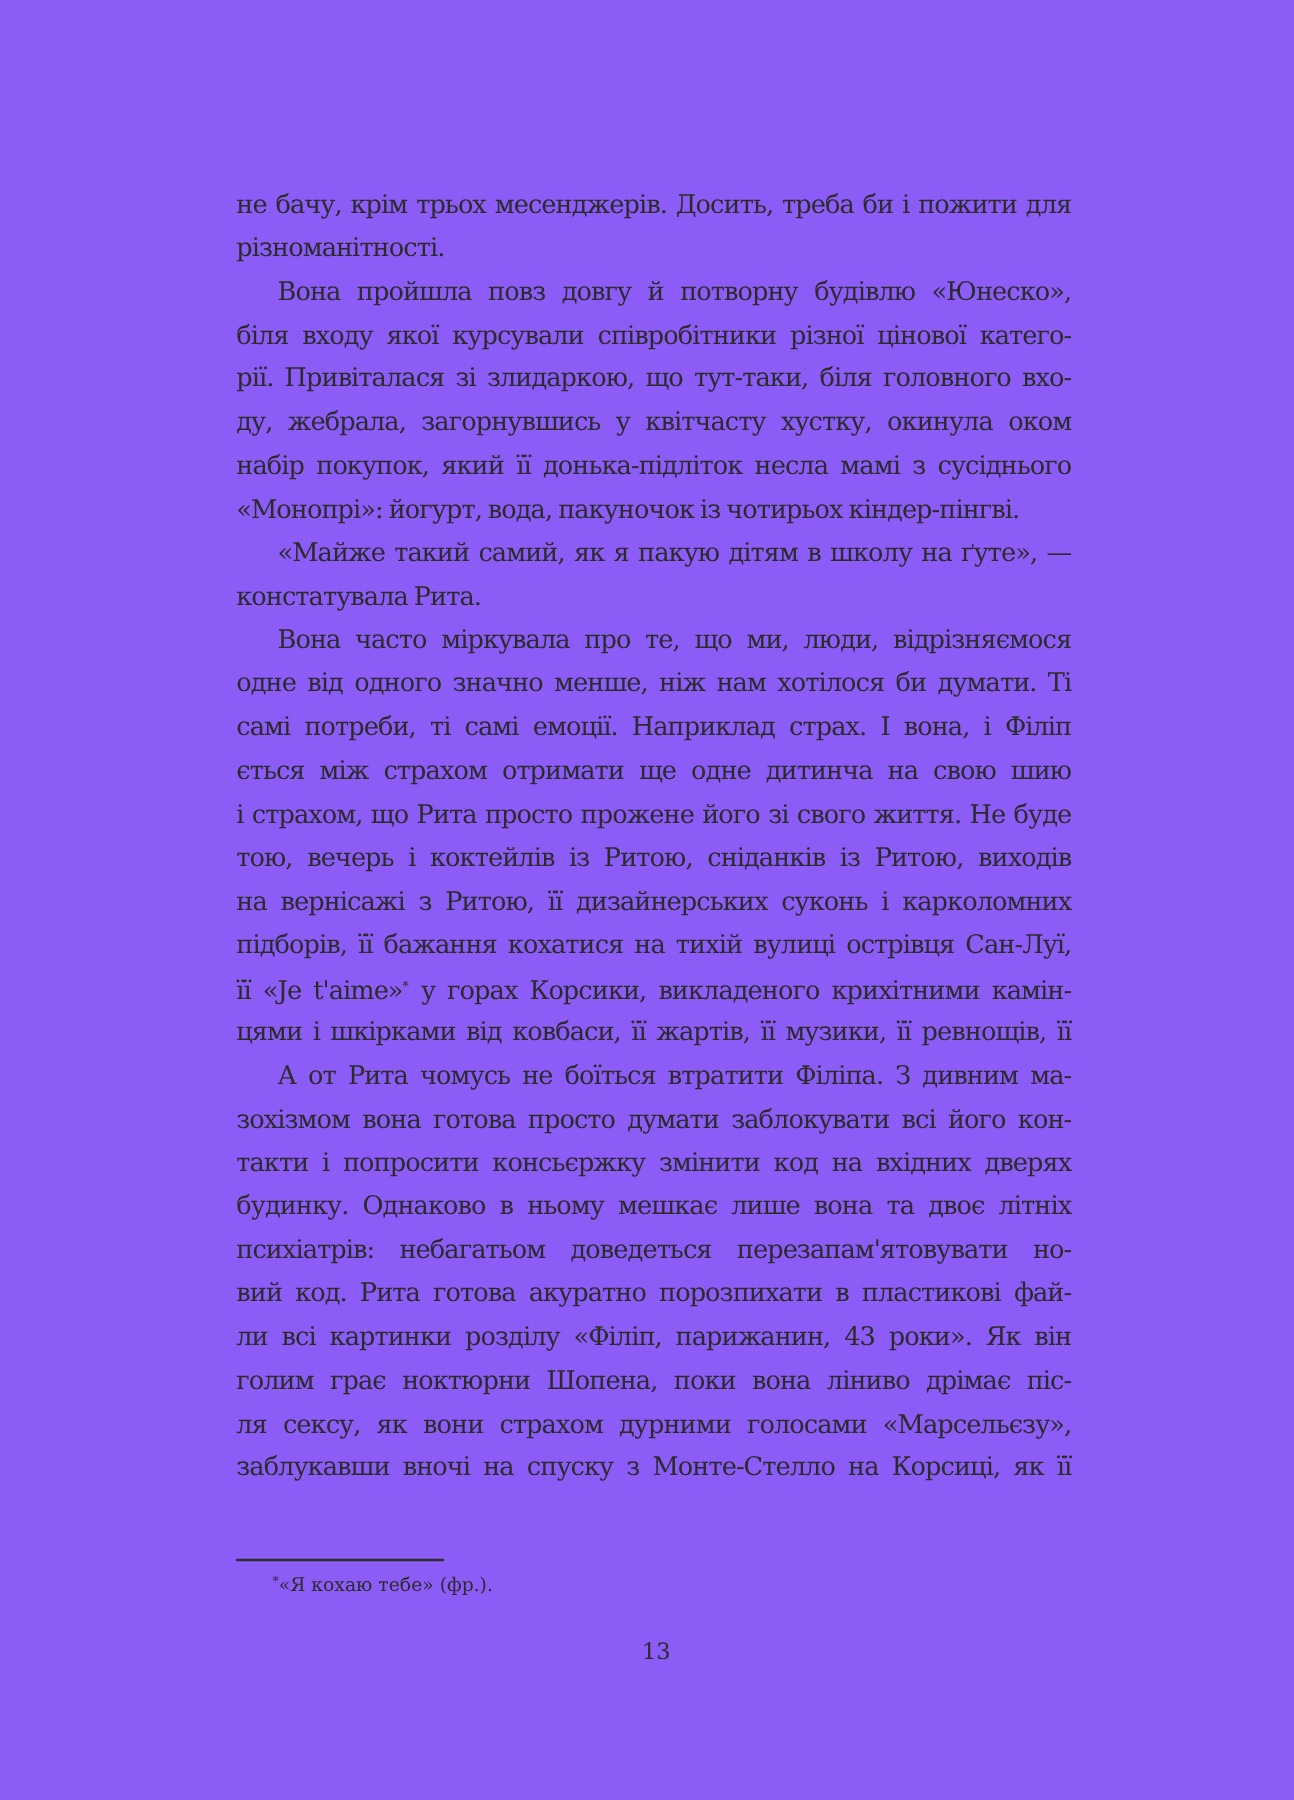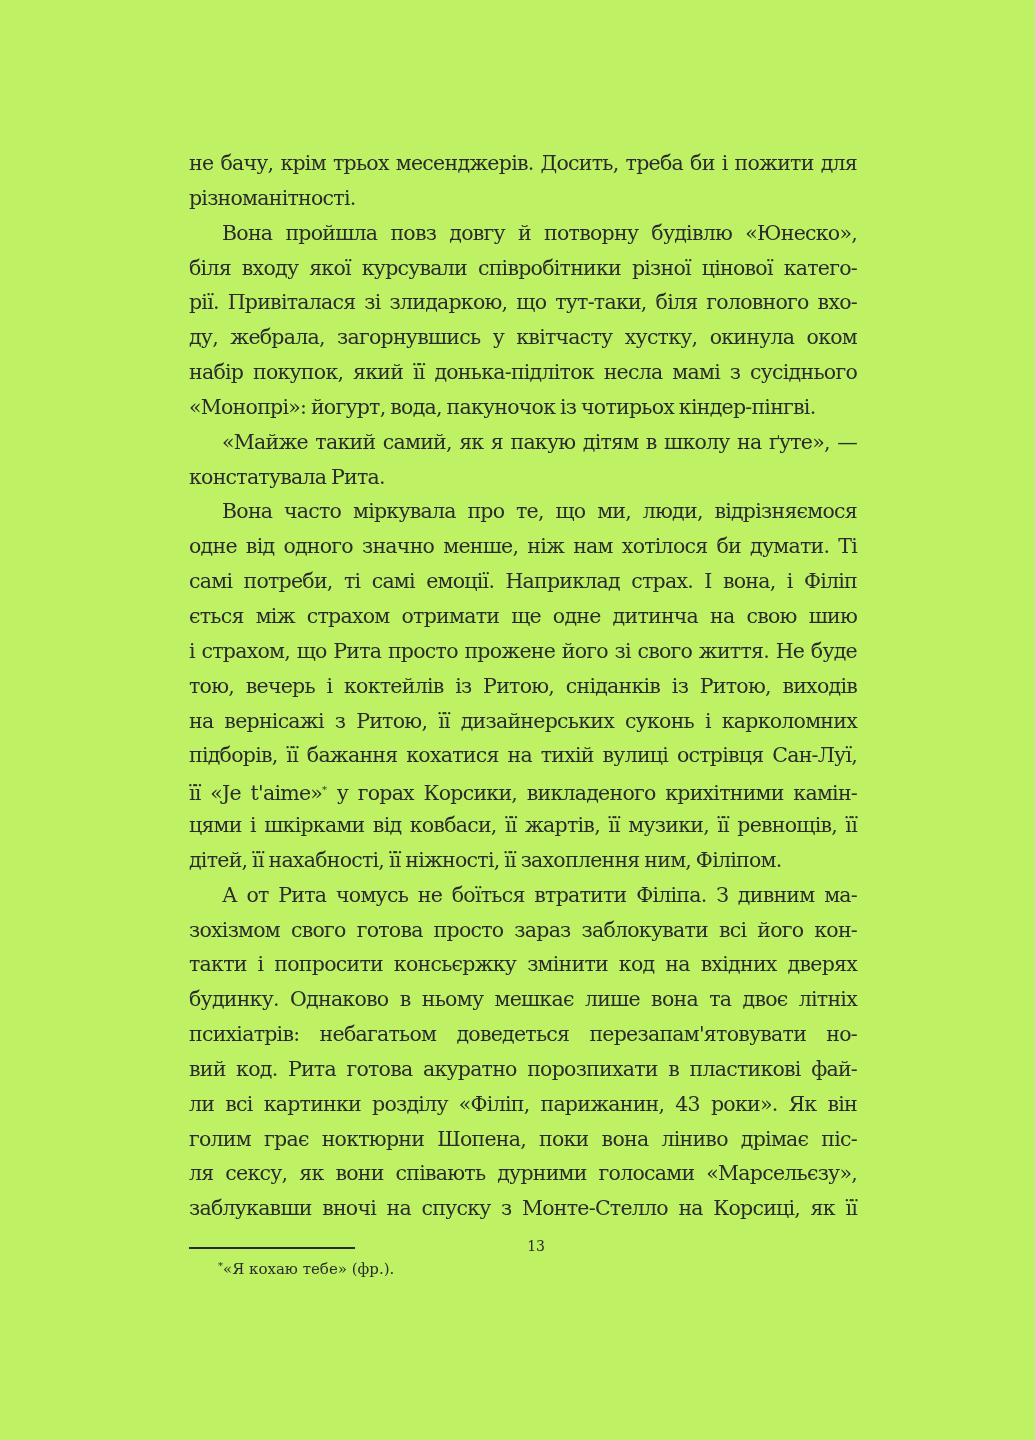--- a/index.html
+++ b/index.html
@@ -13,21 +13,21 @@
       position: relative;
       overflow: hidden;
       color: #2b2b2b;
       font-family: "DejaVu Serif", "Liberation Serif", serif;
     }
     .page {
       position: absolute;
       left: 0; top: 0;
       width: 1035px;
       height: 1440px;
-      background: #bef264;
+      background: #8b5cf6;
     }
     .text-block {
       position: absolute;
       left: 189px;
       top: 146px;
       width: 668px;
       font-size: 20.5px;
       line-height: 34.85px;
       letter-spacing: -0.75px;
       word-spacing: -1px;
@@ -64,24 +64,24 @@
     }
     .footnote-mark {
       display: inline-block;
       width: 34px;
       font-size: 10px;
       vertical-align: 5px;
     }
     .page-number {
       position: absolute;
       left: 505px;
-      top: 1234px;
+      top: 1310px;
       width: 40px;
-      text-align: right;
-      font-size: 14px;
+      text-align: center;
+      font-size: 18px;
       line-height: 24px;
     }
     .fn-ref {
       font-size: 10px;
       vertical-align: 7px;
       letter-spacing: 0;
     }
   </style>
 </head>
 <body>
@@ -101,30 +101,29 @@
       <span class="line indent">Вона часто міркувала про те, що ми, люди, відрізняємося</span>
       <span class="line">одне від одного значно менше, ніж нам хотілося би думати. Ті</span>
       <span class="line">самі потреби, ті самі емоції. Наприклад страх. І вона, і Філіп</span>
       <span class="line">ється між страхом отримати ще одне дитинча на свою шию</span>
       <span class="line">і страхом, що Рита просто прожене його зі свого життя. Не буде</span>
       <span class="line">тою, вечерь і коктейлів із Ритою, сніданків із Ритою, виходів</span>
       <span class="line">на вернісажі з Ритою, її дизайнерських суконь і карколомних</span>
       <span class="line">підборів, її бажання кохатися на тихій вулиці острівця Сан-Луї,</span>
       <span class="line">її «Je t'aime»<span class="fn-ref">*</span> у горах Корсики, викладеного крихітними камін-</span>
       <span class="line">цями і шкірками від ковбаси, її жартів, її музики, її ревнощів, її</span>
-      <span class="line last">дітей, її нахабності, її ніжності, її захоплення ним, Філіпом.</span>
       <span class="line indent">А от Рита чомусь не боїться втратити Філіпа. З дивним ма-</span>
-      <span class="line">зохізмом свого готова просто зараз заблокувати всі його кон-</span>
+      <span class="line">зохізмом вона готова просто думати заблокувати всі його кон-</span>
       <span class="line">такти і попросити консьєржку змінити код на вхідних дверях</span>
       <span class="line">будинку. Однаково в ньому мешкає лише вона та двоє літніх</span>
       <span class="line">психіатрів: небагатьом доведеться перезапам'ятовувати но-</span>
       <span class="line">вий код. Рита готова акуратно порозпихати в пластикові фай-</span>
       <span class="line">ли всі картинки розділу «Філіп, парижанин, 43 роки». Як він</span>
       <span class="line">голим грає ноктюрни Шопена, поки вона ліниво дрімає піс-</span>
-      <span class="line">ля сексу, як вони співають дурними голосами «Марсельєзу»,</span>
+      <span class="line">ля сексу, як вони страхом дурними голосами «Марсельєзу»,</span>
       <span class="line">заблукавши вночі на спуску з Монте-Стелло на Корсиці, як її</span>
     </div>
 
   <div class="footnote-rule"></div>
   <div class="footnote">
     <span class="footnote-mark">*</span><span>«Я кохаю тебе» (фр.).</span>
   </div>
 
   <div class="page-number">13</div>
 </div>

